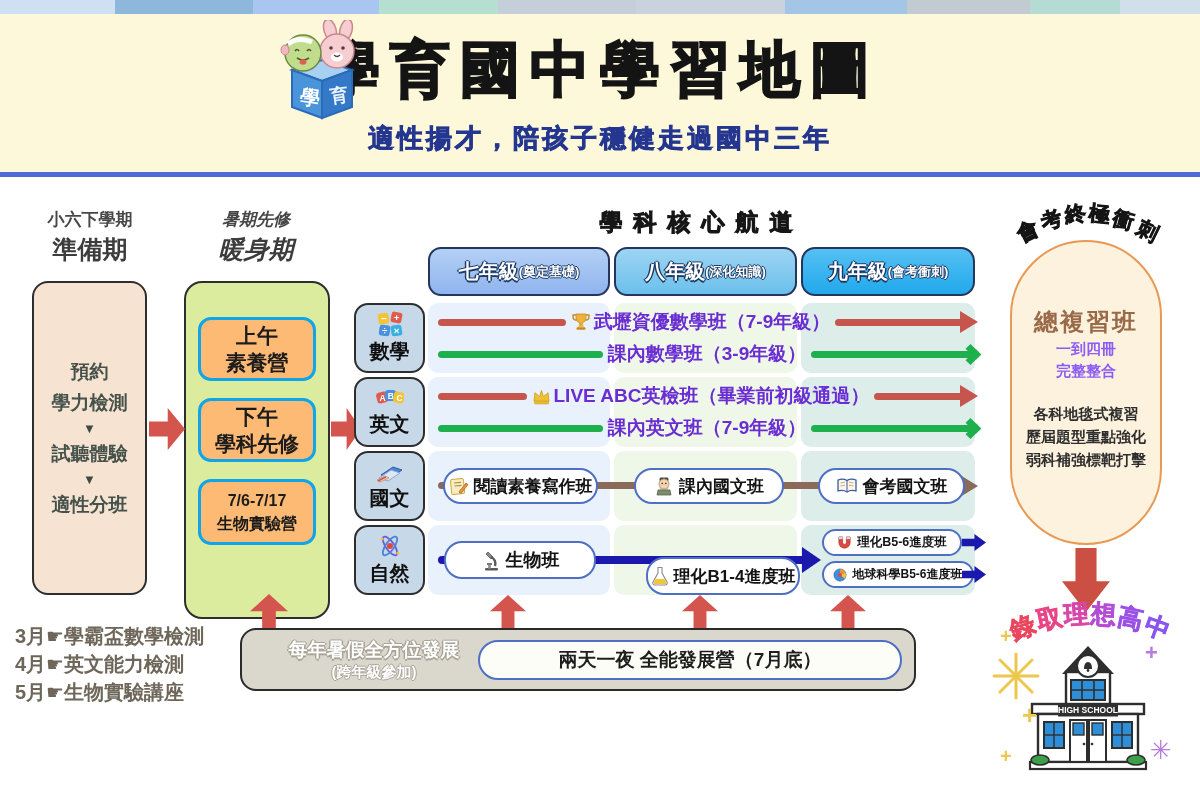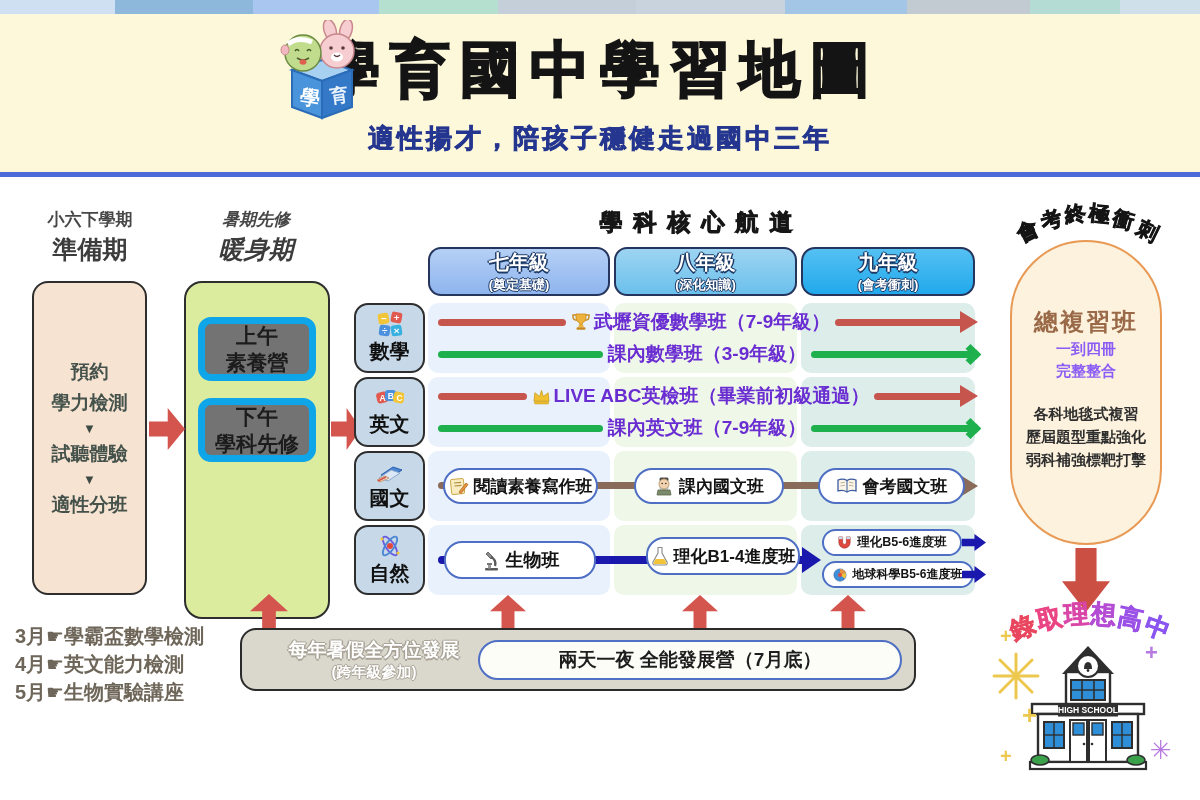--- a/index.html
+++ b/index.html
@@ -27,39 +27,39 @@
 
   .prep-box { position:absolute; left:32px; top:281px; width:115px; height:314px; background:#f6e3d1;
               border:2px solid #2e2e2e; border-radius:16px; display:flex; flex-direction:column;
               justify-content:center; align-items:center; gap:5px; }
   .prep-box .step { font-size:19px; font-weight:900; color:#44524b; }
   .prep-box .tri { font-size:13px; color:#3d4b44; }
 
   .summer-box { position:absolute; left:184px; top:281px; width:146px; height:338px; background:#dcec9f;
                 border:2px solid #2e2e2e; border-radius:18px; display:flex; flex-direction:column;
                 align-items:center; padding-top:34px; gap:17px; }
-  .sub-box { width:118px; background:#737373; border:7px solid #0ea5e9; border-radius:13px;
+  .sub-box { width:118px; background:#fdba74; border:3px solid #0ea5e9; border-radius:13px;
              display:flex; flex-direction:column; justify-content:center; align-items:center; text-align:center; }
   .sub-box.b1,.sub-box.b2 { height:64px; font-size:21px; font-weight:900; color:#1c1c1c; line-height:27px; }
   .sub-box.b3 { height:66px; font-size:16px; font-weight:800; color:#1c1c1c; line-height:23px; }
 
   
   .arr-right { position:absolute; background:#d4544e;
                clip-path:polygon(0 32%,52% 32%,52% 0,100% 50%,52% 100%,52% 68%,0 68%); }
   .arr-up { position:absolute; background:#d4544e;
             clip-path:polygon(50% 0,100% 48%,68% 48%,68% 100%,32% 100%,32% 48%,0 48%); }
   .arr-down-big { position:absolute; left:1062px; top:548px; width:48px; height:64px; background:#cc4f44;
                   clip-path:polygon(28% 0,72% 0,72% 52%,100% 52%,50% 100%,0 52%,28% 52%); }
 
   
   .core-title { position:absolute; left:428px; top:207px; width:547px; text-align:center;
                 font-size:23px; font-weight:900; letter-spacing:11px; color:#161616;
                 -webkit-text-stroke:1px #161616; }
   .grade { position:absolute; top:247px; height:49px; border:2.5px solid #25355e; border-radius:13px;
-           display:flex; flex-direction:column; justify-content:space-between; align-items:center; color:#fff; }
+           display:flex; flex-direction:row; justify-content:center; align-items:center; color:#fff; }
   .grade .g1 { font-size:20px; font-weight:900;
                text-shadow:-1.5px 0 #1d3a66,1.5px 0 #1d3a66,0 -1.5px #1d3a66,0 1.5px #1d3a66; }
   .grade .g2 { font-size:13px; font-weight:800;
                text-shadow:-1px 0 #1d3a66,1px 0 #1d3a66,0 -1px #1d3a66,0 1px #1d3a66; }
   .grade.c1 { left:428px; width:182px; background:linear-gradient(180deg,#b4d0f5,#8fb4ee); }
   .grade.c2 { left:614px; width:183px; background:linear-gradient(180deg,#9dd4f2,#6bc0ec); }
   .grade.c3 { left:801px; width:174px; background:linear-gradient(180deg,#55c0f2,#21a9ec);border-radius:14px; }
 
   .cell { position:absolute; border-radius:10px; }
   .cell.k1 { background:#e9f2fc; }
@@ -194,20 +194,24 @@
   <div class="l2">暖身期</div>
 </div>
 <div class="summer-box">
   <div class="sub-box b1">
     <div>上午</div>
     <div>素養營</div>
   </div>
   <div class="sub-box b2">
     <div>下午</div>
     <div>學科先修</div>
+  </div>
+  <div class="sub-box b3">
+    <div>7/6-7/17</div>
+    <div>生物實驗營</div>
   </div>
 </div>
 
 <div class="arr-right" style="left:149px; top:408px; width:36px; height:42px;"></div>
 <div class="arr-right" style="left:331px; top:408px; width:30px; height:42px;"></div>
 <div class="arr-up" style="left:250px; top:594px; width:38px; height:36px;"></div>
 <div class="arr-up" style="left:490px; top:595px; width:36px; height:34px;"></div>
 <div class="arr-up" style="left:682px; top:595px; width:36px; height:34px;"></div>
 <div class="arr-up" style="left:830px; top:595px; width:36px; height:34px;"></div>
 
@@ -375,21 +379,21 @@
   <div class="pill" style="left:6px; top:16px; width:152px; height:38px; font-size:18px;">
     <svg width="20" height="21" viewBox="0 0 20 21">
       <rect x="4" y="18" width="13" height="2.4" rx="1" fill="#5a5a5a"></rect>
       <path d="M7 2 l5 5 -2 2 -5 -5 Z" fill="#8a8a8a" stroke="#555" stroke-width="0.8"></path>
       <path d="M10 7 a7 7 0 0 1 4 9" fill="none" stroke="#5a5a5a" stroke-width="2.4"></path>
       <rect x="6" y="13" width="5" height="2" fill="#777"></rect>
       <rect x="7" y="15" width="3" height="3.5" fill="#999"></rect>
     </svg>
     <span>生物班</span>
   </div>
-  <div class="pill" style="left:208px; top:12px; width:154px; height:38px; font-size:17px;">
+  <div class="pill" style="left:208px; top:32px; width:154px; height:38px; font-size:17px;">
     <svg width="18" height="20" viewBox="0 0 18 20">
       <path d="M7 1.5 h4 v5.5 l5 9 a2 2 0 0 1 -1.8 3 H3.8 A2 2 0 0 1 2 16 l5 -9 Z" fill="#fff" stroke="#8a8a8a" stroke-width="1.1"></path>
       <path d="M4.6 13 h8.8 l1.8 3.2 a1.2 1.2 0 0 1 -1.1 1.8 H4 a1.2 1.2 0 0 1 -1.1 -1.8 Z" fill="#f2c437"></path>
     </svg>
     <span>理化B1-4進度班</span>
   </div>
   <div class="pill" style="left:384px; top:4px; width:140px; height:27px; font-size:12.5px; border-radius:14px;">
     <svg width="15" height="15" viewBox="0 0 16 16">
       <path d="M2 2 v6 a6 6 0 0 0 12 0 V2 h-4 v6 a2 2 0 0 1 -4 0 V2 Z" fill="#e0483f" stroke="#a83028" stroke-width="0.7"></path>
       <rect x="2" y="2" width="4" height="2.4" fill="#c8dcf0"></rect>

